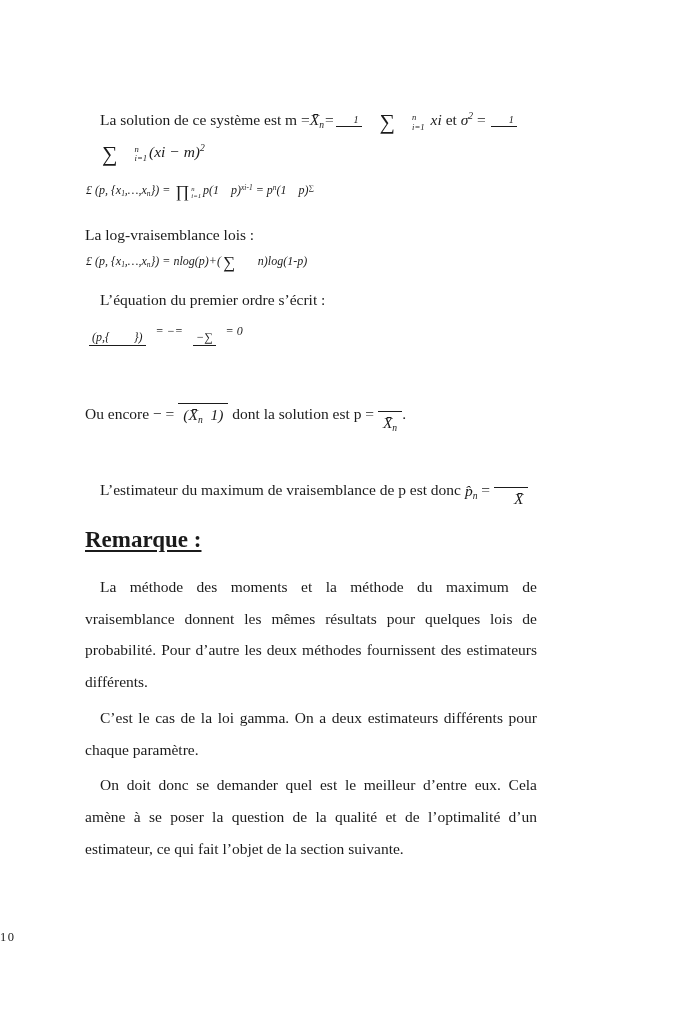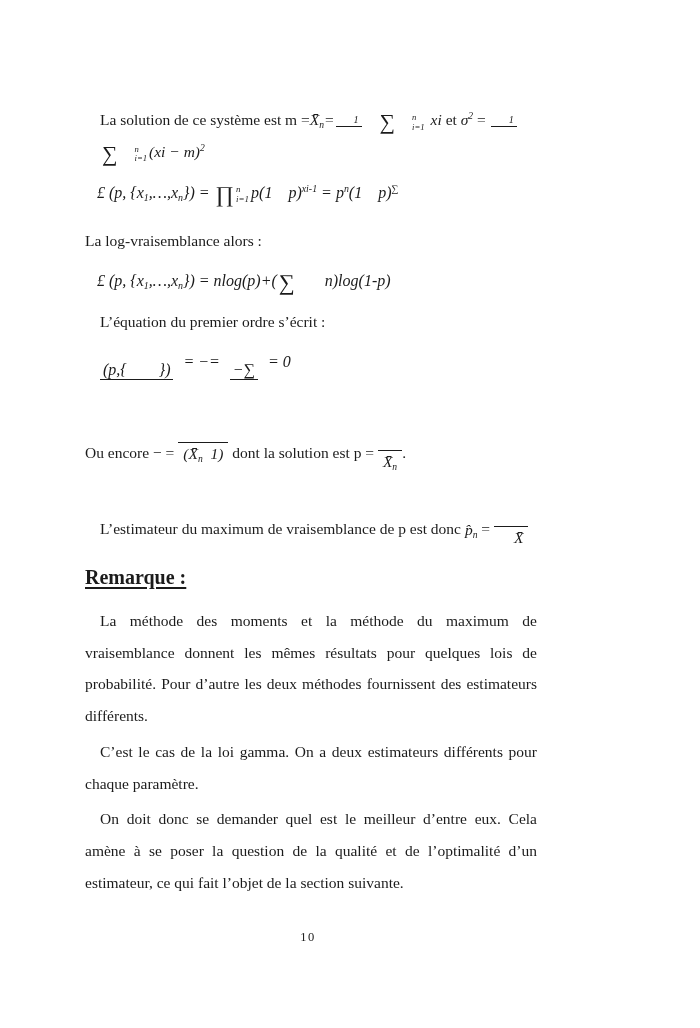--- a/index.html
+++ b/index.html
@@ -2,38 +2,38 @@
 <html><head>
 <meta charset="utf-8">
 <style>
   * { box-sizing: border-box; }
   html, body { margin:0; padding:0; background:#ffffff; }
   body { width:700px; height:1028px; font-family:"Liberation Serif","DejaVu Serif",serif; color:#1b1b1b; }
   .doc { position:relative; width:616px; height:1028px; padding:104px 79px 0 85px; overflow:hidden; background:#ffffff; }
   .para { margin:0; font-size:15.5px; line-height:2.05; text-align:justify; }
   .single { text-align:left; }
   .indent { text-indent:15px; }
-  .mathline { font-size:16px; line-height:1.55; margin:12px; text-align:left; font-style:italic; }
+  .mathline { font-size:12px; line-height:1.55; margin:1px; text-align:left; font-style:italic; }
   .mi { font-style:italic; }
   sub, sup { font-size:0.62em; line-height:0; }
   sub { vertical-align:-0.3em; }
   sup { vertical-align:0.6em; }
   .bigop { display:inline-flex; align-items:center; vertical-align:-0.25em; font-style:normal; margin:0 2px; }
   .bigop .op { font-size:1.4em; line-height:1; }
   .bigop .lims { display:inline-flex; flex-direction:column; font-size:0.56em; line-height:1.1; font-style:italic; margin-left:2px; text-align:left; }
   .frac { display:inline-flex; flex-direction:column; align-items:center; vertical-align:-0.5em; line-height:1.1; text-align:center; margin:0 3px; }
   .frac .num { border-bottom:1.3px solid #1b1b1b; padding:0 3px 1px; }
   .frac .den { padding-top:1px; min-height:1.05em; min-width:10px; }
   .frac.small { font-size:0.66em; vertical-align:0.18em; margin:0 1px; }
   .frac.small .den { min-height:0.8em; }
   .obar { display:inline-block; border-top:1.35px solid #1b1b1b; padding:2px 5px 0; line-height:1.15; }
   .lowered { vertical-align:-0.55em;margin-top:41px; }
   .mseg { margin:0 7px; }
-  .heading { font-size:20px; font-weight:bold; text-decoration:underline; text-underline-offset:3px; margin:0; line-height:1.6; }
-  .pagenum { position:absolute; left:0; right:0; top:930px; text-align:center; font-size:12.5px; letter-spacing:1.5px; }
+  .heading { font-size:23px; font-weight:bold; text-decoration:underline; text-underline-offset:3px; margin:0; line-height:1.6; }
+  .pagenum { position:absolute; left:0; right:0; top:930px; font-size:12.5px; letter-spacing:1.5px; }
   .mb13 { margin-bottom:13px; } .mb19 { margin-bottom:19px; } .mb12 { margin-bottom:12px; }
   .mb6 { margin-bottom:6px; } .mb14 { margin-bottom:14px; } .mb4 { margin-bottom:4px; } .mb0 { margin-bottom:0; }
 </style>
 </head>
 <body>
 
 <div class="doc">
 
   <p class="para single indent mb13">
     <span>La solution de ce système est m =</span><span class="mi"><span>X̄</span><sub>n</sub></span><span class="mi">=</span><span class="frac small mi">
@@ -63,21 +63,21 @@
     <span>£ (p, {x</span><sub>1</sub><span>,…,x</span><sub>n</sub><span>}) = </span><span class="bigop">
         <span class="op">∏</span>
         <span class="lims">
           <span>n</span>
           <span>i=1</span>
         </span>
       </span><span><span>p(1&nbsp;&nbsp;&nbsp;&nbsp;p)</span><sup>xi-1</sup></span><span><span> = p</span><sup>n</sup></span><span><span>(1&nbsp;&nbsp;&nbsp;&nbsp;p)</span><sup>∑</sup></span>
   </p>
 
   <p class="para single mb0">
-    <span>La log-vraisemblance alors :</span>
+    <span>La log-vraisemblance lois :</span>
   </p>
 
   <p class="mathline mb12">
     <span>£ (p, {x</span><sub>1</sub><span>,…,x</span><sub>n</sub><span>}) = nlog(p)+(</span><span class="bigop">
         <span class="op">∑</span>
       </span><span>&nbsp;&nbsp;&nbsp;&nbsp;&nbsp;&nbsp;&nbsp;n)log(1-p)</span>
   </p>
 
   <p class="para single indent mb6">
     <span>L’équation du premier ordre s’écrit :</span>

